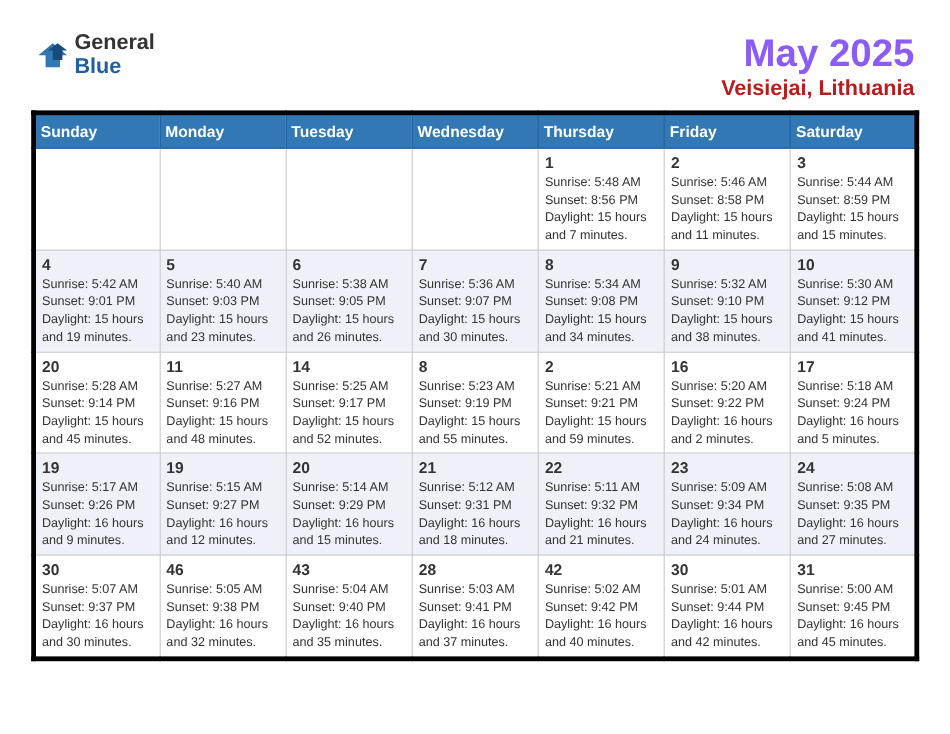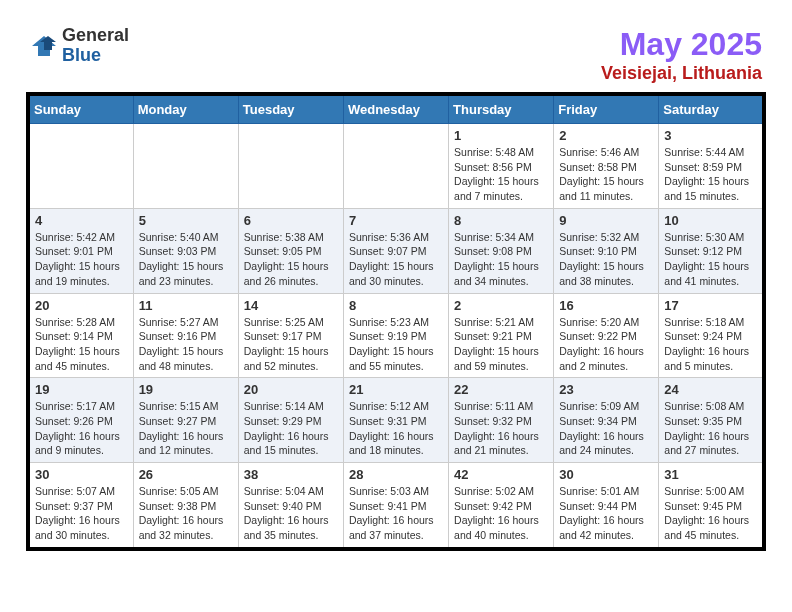--- a/index.html
+++ b/index.html
@@ -251,25 +251,25 @@
             <span class="day-num">24</span>
             <div class="day-info">Sunrise: 5:08 AM<br>Sunset: 9:35 PM<br>Daylight: 16 hours<br>and 27 minutes.</div>
           </td>
         </tr>
         <tr>
           <td>
             <span class="day-num">30</span>
             <div class="day-info">Sunrise: 5:07 AM<br>Sunset: 9:37 PM<br>Daylight: 16 hours<br>and 30 minutes.</div>
           </td>
           <td>
-            <span class="day-num">26</span>
+            <span class="day-num">46</span>
             <div class="day-info">Sunrise: 5:05 AM<br>Sunset: 9:38 PM<br>Daylight: 16 hours<br>and 32 minutes.</div>
           </td>
           <td>
-            <span class="day-num">38</span>
+            <span class="day-num">43</span>
             <div class="day-info">Sunrise: 5:04 AM<br>Sunset: 9:40 PM<br>Daylight: 16 hours<br>and 35 minutes.</div>
           </td>
           <td>
             <span class="day-num">28</span>
             <div class="day-info">Sunrise: 5:03 AM<br>Sunset: 9:41 PM<br>Daylight: 16 hours<br>and 37 minutes.</div>
           </td>
           <td>
             <span class="day-num">42</span>
             <div class="day-info">Sunrise: 5:02 AM<br>Sunset: 9:42 PM<br>Daylight: 16 hours<br>and 40 minutes.</div>
           </td>

